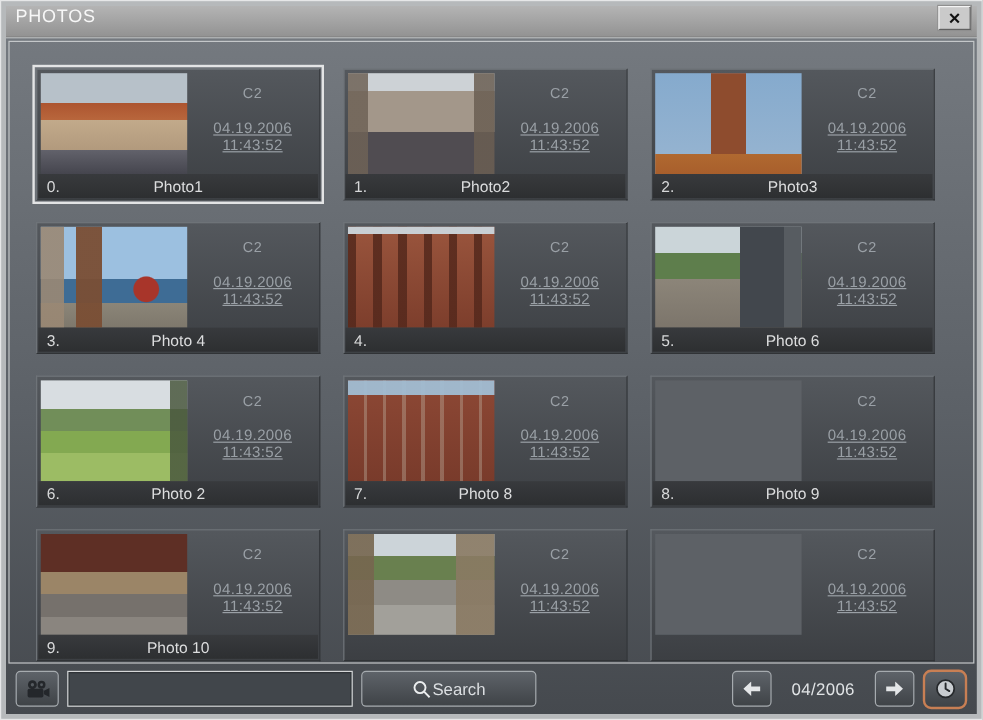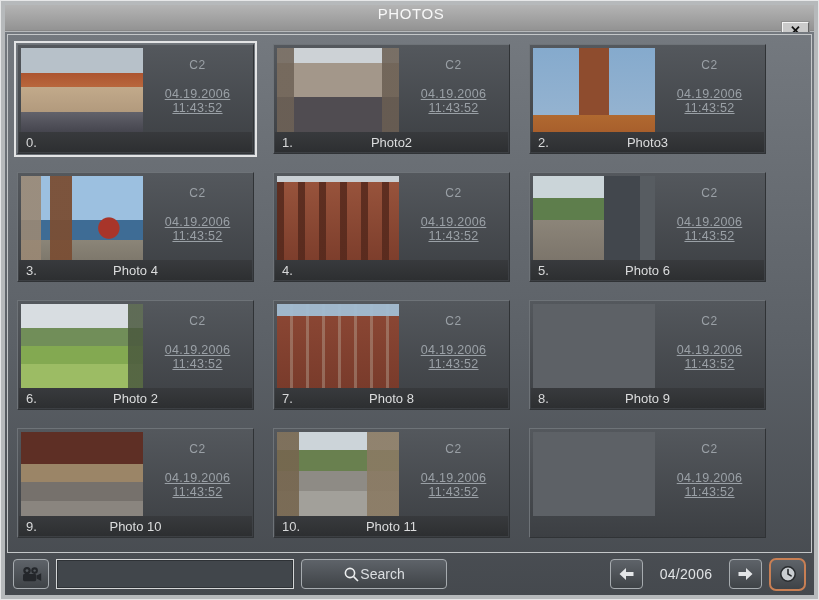--- a/index.html
+++ b/index.html
@@ -4,39 +4,38 @@
 <style>
   html,body{margin:0;padding:0;background:#9a9da0;}
   *{box-sizing:border-box;}
   .window{
     width:819px;height:600px;position:relative;
     background:#b6b9bb;padding:4px;border:1px solid #e6e7e8;
     font-family:"Liberation Sans", sans-serif;
   }
   .titlebar{
     height:26px;background:linear-gradient(180deg,#b4b4b4,#939393);
-    display:flex;align-items:center;padding:0 5px 0 8px;
+    display:flex;align-items:flex-start;padding:0 5px 0 8px;
     border-bottom:1px solid #888;
-    flex-direction:column;
   }
   .title{color:#f7f7f7;font-size:15px;letter-spacing:.6px;font-weight:500;}
   .close-btn{
     margin-left:auto;width:27px;height:20px;background:#cacaca;
     border:1px solid;border-color:#f4f4f4 #616161 #616161 #f4f4f4;
     box-shadow:0 0 0 1px #8f8f8f;display:flex;align-items:center;justify-content:center;
     font-weight:bold;font-size:13px;color:#111;cursor:pointer;padding:0;
   }
   .client{
     position:absolute;left:4px;right:4px;top:31px;bottom:4px;
     background:linear-gradient(180deg,#74797f 0%,#5c6167 55%,#45494e 100%);
     display:flex;flex-direction:column;
   }
   .grid-panel{
     flex:1;margin:2px 2px 0 2px;border:1px solid #c4c7c9;
-    padding:9px;display:grid;grid-template-columns:repeat(3,237px);
+    padding:22px;display:grid;grid-template-columns:repeat(3,237px);
     grid-auto-rows:110px;gap:18px 19px;align-content:start;overflow:hidden;
   }
   .tile{
     position:relative;cursor:pointer;
     background:linear-gradient(180deg,#54585d 0%,#3c3f43 100%);
     border:1px solid;border-color:#6e7378 #303336 #303336 #6e7378;
   }
   .tile.selected{outline:2px solid var(--selection,#e3e4e5);outline-offset:1px;}
   .thumb{position:absolute;left:3px;top:3px;width:122px;height:84px;}
   .thumb.placeholder{background:var(--placeholder,#5d6166);}
@@ -86,20 +85,21 @@
     <div class="thumb" style="background: linear-gradient(rgb(183, 193, 201) 0%, rgb(183, 193, 201) 30%, rgb(173, 85, 48) 30%, rgb(184, 102, 60) 46%, rgb(194, 170, 139) 46%, rgb(178, 154, 125) 76%, rgb(98, 98, 107) 76%, rgb(69, 69, 78) 100%);"></div>
     <div class="info">
       <div class="cam">C2</div>
       <div class="datetime">
         <div>04.19.2006</div>
         <div>11:43:52</div>
       </div>
     </div>
     <div class="labelbar">
       <span class="idx">0.</span>
+      <span class="pname">Photo1</span>
     </div>
   </div>
 
   <div class="tile">
     <div class="thumb" style="background: linear-gradient(90deg, rgba(110, 98, 86, 0.85) 0%, rgba(110, 98, 86, 0.85) 14%, rgba(0, 0, 0, 0) 14%, rgba(0, 0, 0, 0) 86%, rgba(106, 94, 82, 0.85) 86%), linear-gradient(rgb(205, 210, 214) 0%, rgb(205, 210, 214) 18%, rgb(163, 151, 138) 18%, rgb(163, 151, 138) 58%, rgb(80, 76, 81) 58%, rgb(80, 76, 81) 100%);"></div>
     <div class="info">
       <div class="cam">C2</div>
       <div class="datetime">
         <div>04.19.2006</div>
         <div>11:43:52</div>
@@ -231,24 +231,20 @@
   </div>
 
   <div class="tile">
     <div class="thumb" style="background: linear-gradient(90deg, rgba(118, 102, 79, 0.9) 0%, rgba(118, 102, 79, 0.9) 18%, rgba(0, 0, 0, 0) 18%, rgba(0, 0, 0, 0) 74%, rgba(138, 122, 99, 0.9) 74%), linear-gradient(rgb(204, 212, 217) 0%, rgb(204, 212, 217) 22%, rgb(105, 128, 79) 22%, rgb(105, 128, 79) 46%, rgb(142, 139, 133) 46%, rgb(142, 139, 133) 70%, rgb(162, 160, 154) 70%, rgb(162, 160, 154) 100%);"></div>
     <div class="info">
       <div class="cam">C2</div>
       <div class="datetime">
         <div>04.19.2006</div>
         <div>11:43:52</div>
       </div>
-    </div>
-    <div class="labelbar">
-      <span class="idx">10.</span>
-      <span class="pname">Photo 11</span>
     </div>
   </div>
 
   <div class="tile">
     <div class="thumb placeholder"></div>
     <div class="info">
       <div class="cam">C2</div>
       <div class="datetime">
         <div>04.19.2006</div>
         <div>11:43:52</div>

